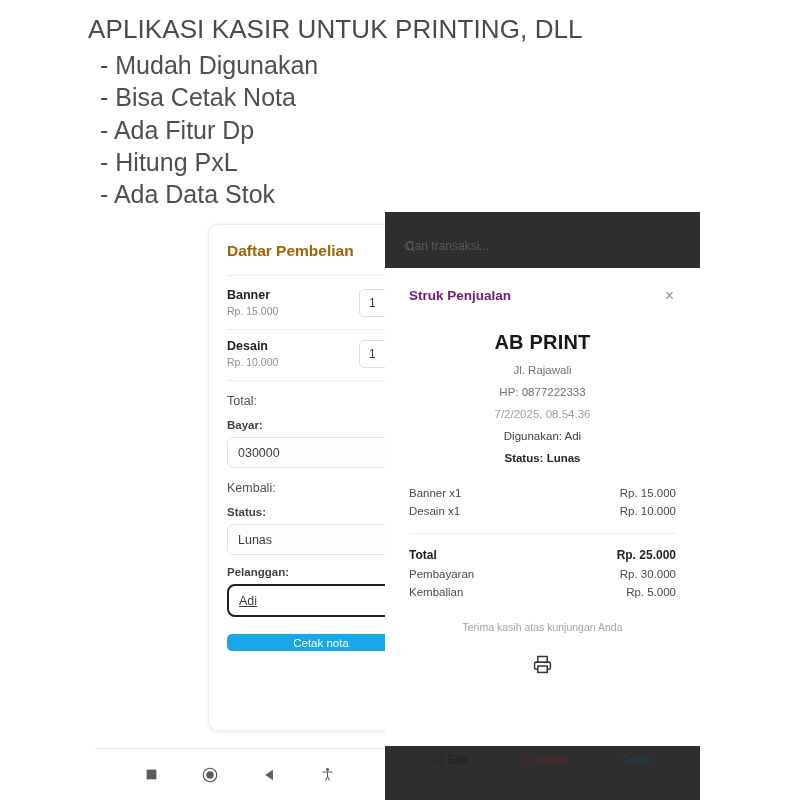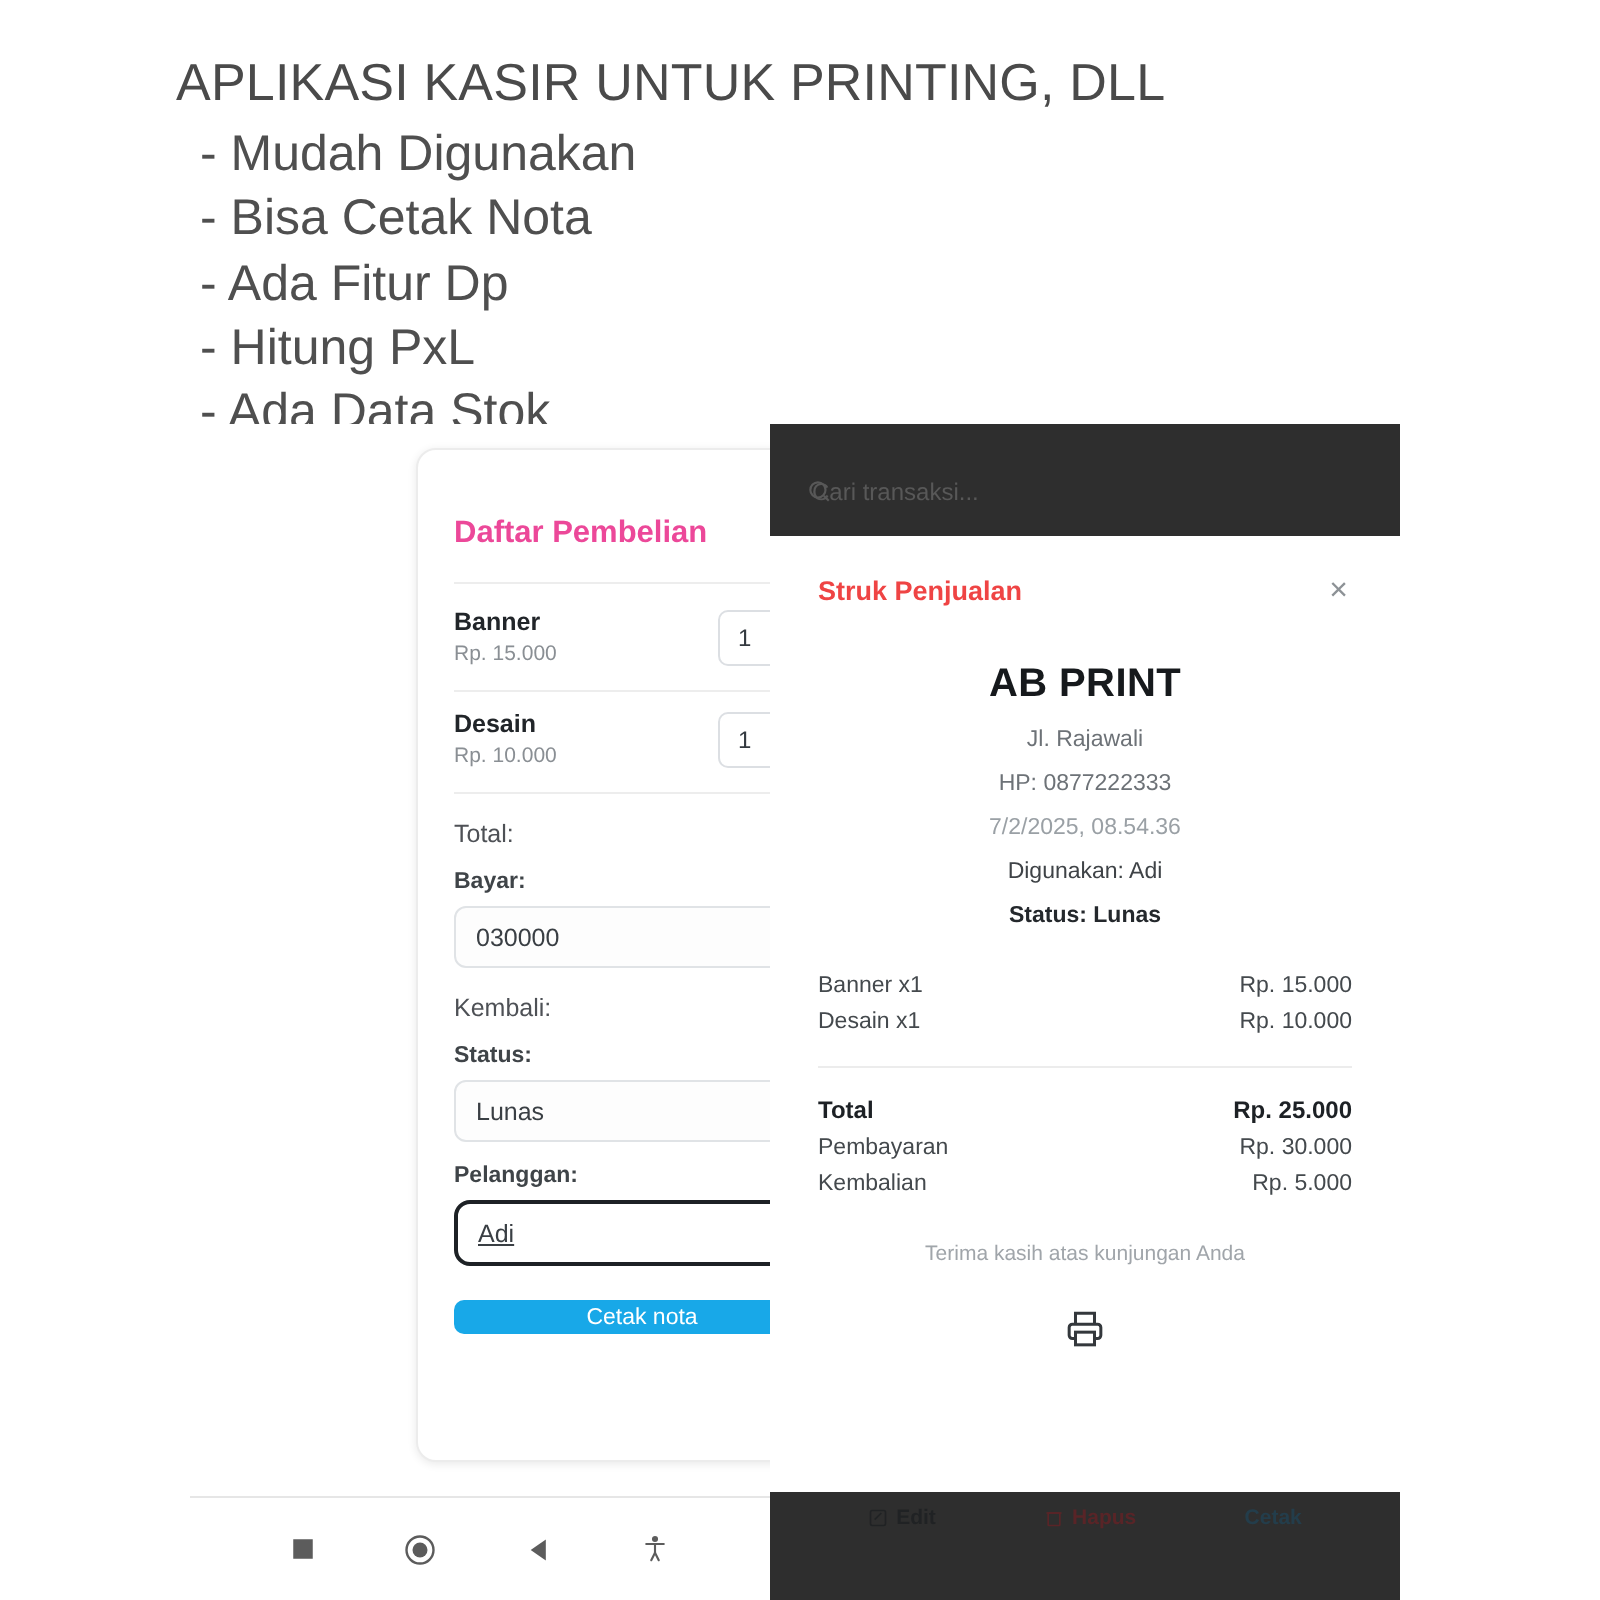--- a/index.html
+++ b/index.html
@@ -6,21 +6,21 @@
   body{
     width:800px;height:800px;
     background:#ffffff;
     font-family:"Liberation Sans", sans-serif;
     color:#3c3c3c;
     overflow:hidden;
     position:relative;
   }
   
   .promo{
-    position:absolute;left:0;top:12px;width:800px;height:212px;
+    position:absolute;left:0;top:0;width:800px;height:212px;
     padding:14px 0 0 0;box-sizing:border-box;
   }
   .promo-title{
     font-size:26px;color:#4a4a4a;font-weight:400;
     margin:0 0 4px 88px;letter-spacing:.1px;white-space:nowrap;
   }
   .promo-list{list-style:none;margin:0;padding:0 18px 0 100px;}
   .promo-list li{
     font-size:25px;color:#4f4f4f;font-weight:400;
     line-height:1.29;white-space:nowrap;
@@ -44,21 +44,21 @@
   }
   .nav-ico{color:#5c5c5c;display:flex;align-items:center;justify-content:center;}
 
   
   .card{
     position:absolute;left:113px;top:12px;width:265px;height:507px;
     background:#ffffff;border:1px solid #ececec;border-radius:10px;
     box-shadow:0 1px 5px rgba(0,0,0,.09);
     padding:17px 18px 0 18px;box-sizing:border-box;
   }
-  .card-title{font-size:15.5px;font-weight:bold;color:#ec4899;margin:16px 0 15px 0;}
+  .card-title{font-size:15.5px;font-weight:bold;color:#a16207;margin:0 0 15px 0;}
 
   .item-row{
     display:flex;align-items:center;justify-content:space-between;
     padding:8px 0 11px 0;border-bottom:1px solid #ededed;
   }
   .item-row.first{border-top:1px solid #ededed;padding-top:11px;}
   .item-name{font-size:12.5px;font-weight:bold;color:#212529;line-height:1.35;}
   .item-price{font-size:10.5px;color:#8a8f94;line-height:1.35;}
   .qty-box{
     width:57px;height:28px;border:1px solid #dcdfe3;border-radius:5px;
@@ -109,21 +109,21 @@
     display:flex;align-items:center;padding-left:21px;box-sizing:border-box;
   }
   .search-ph{font-size:12px;color:#585858;}
   .search-ico{position:absolute;left:18px;top:16px;color:#585858;}
 
   .modal{
     position:absolute;left:0;top:56px;width:315px;height:478px;
     background:#ffffff;padding:20px 24px 0 24px;box-sizing:border-box;
   }
   .modal-head{display:flex;align-items:flex-start;justify-content:space-between;}
-  .modal-title{font-size:13.5px;font-weight:bold;color:#ef4444;}
+  .modal-title{font-size:13.5px;font-weight:bold;color:#701a75;}
   .close-x{
     font-size:16px;color:#8d9296;cursor:pointer;line-height:1;
     padding:0 2px;
   }
   .shop-name{
     text-align:center;font-size:20px;font-weight:bold;color:#16191c;
     margin-top:27px;letter-spacing:.2px;
   }
   .shop-line{text-align:center;font-size:11.5px;color:#6d7277;margin-top:10px;}
   .shop-line.faint{color:#9aa0a5;}

